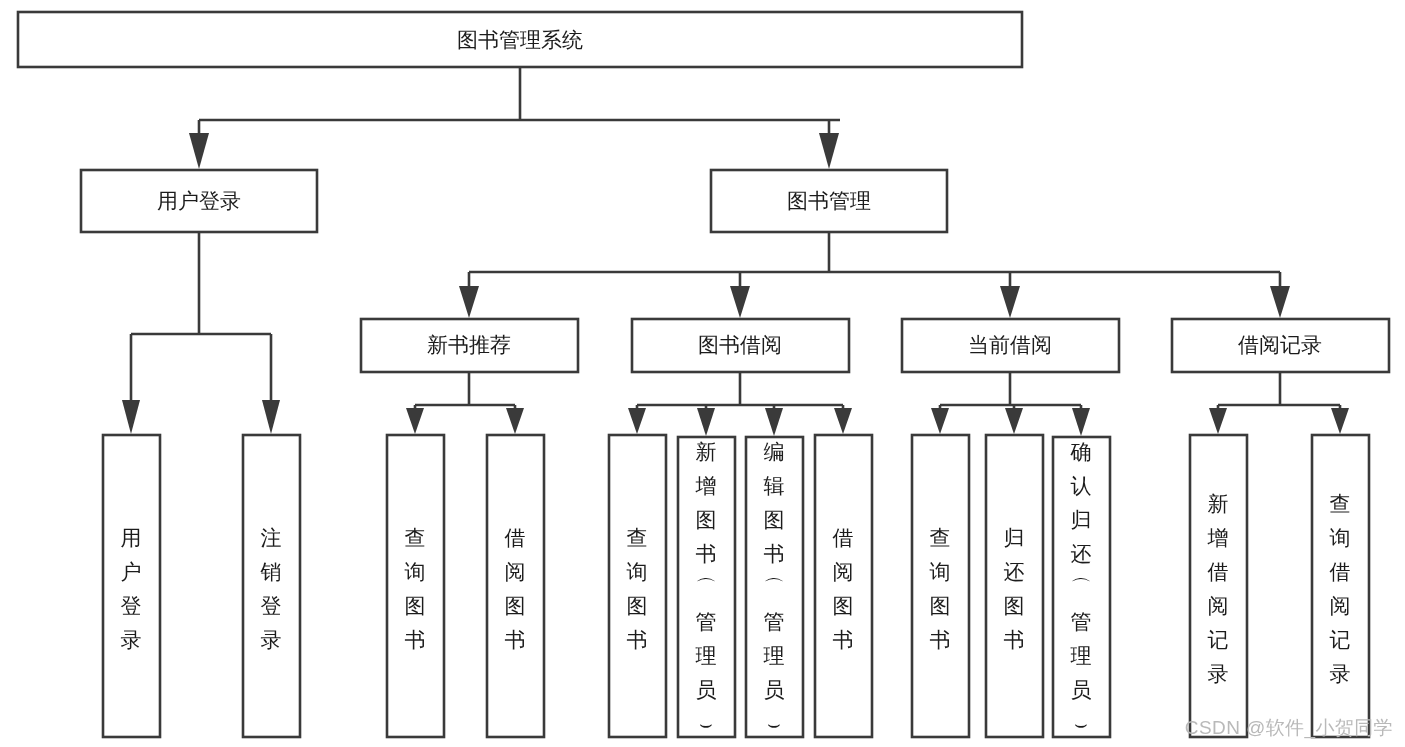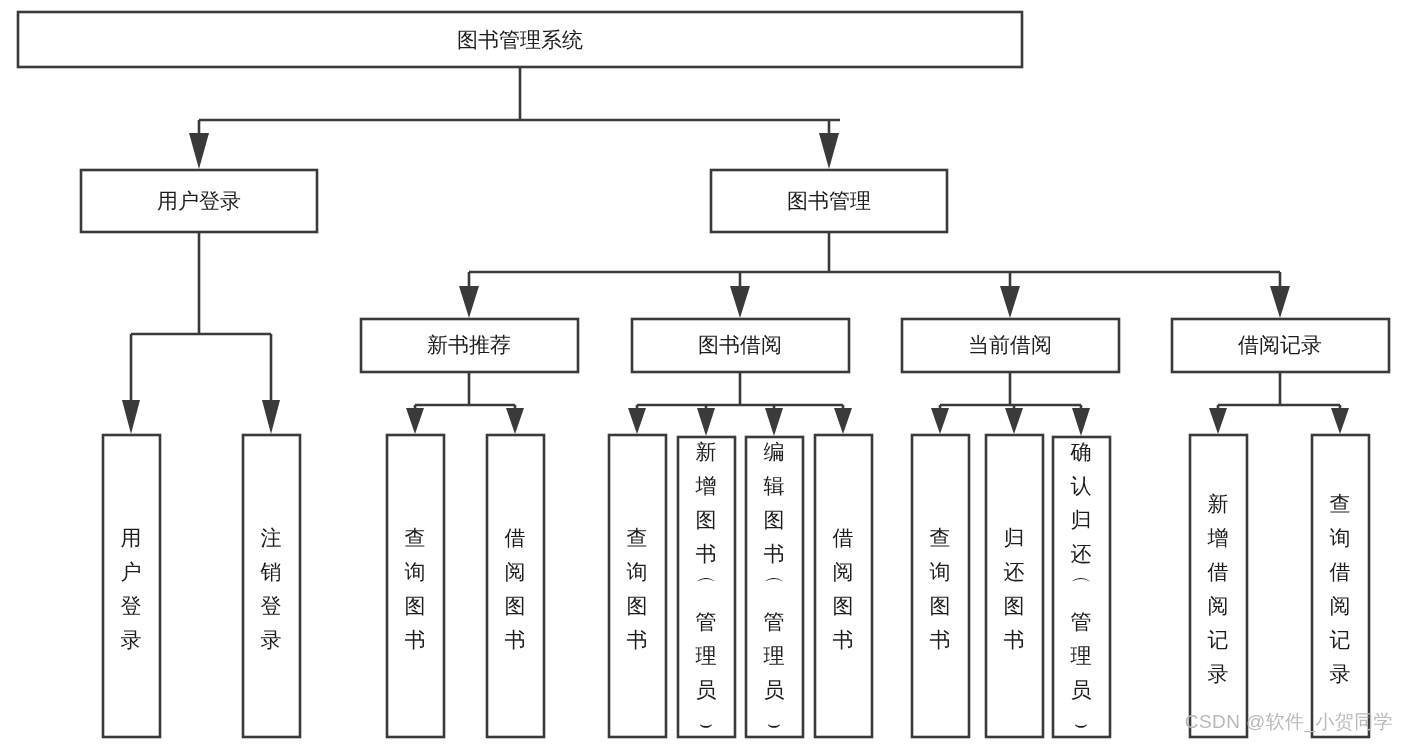--- a/index.html
+++ b/index.html
@@ -51,21 +51,21 @@
   }
   .node-label-v {
     font-family: "Liberation Sans", "DejaVu Sans", sans-serif;
     font-size: 21px;
     fill: #1c1c1c;
     text-anchor: middle;
   }
   .watermark {
     position: absolute;
     right: 12px;
-    bottom: 12px;
+    bottom: 6px;
     font-family: "Liberation Sans", "DejaVu Sans", sans-serif;
     font-size: 19px;
     color: #b9b9b9;
     white-space: nowrap;
     letter-spacing: 0.4px;
     user-select: none;
   }
 </style>
 </head>
 <body>

